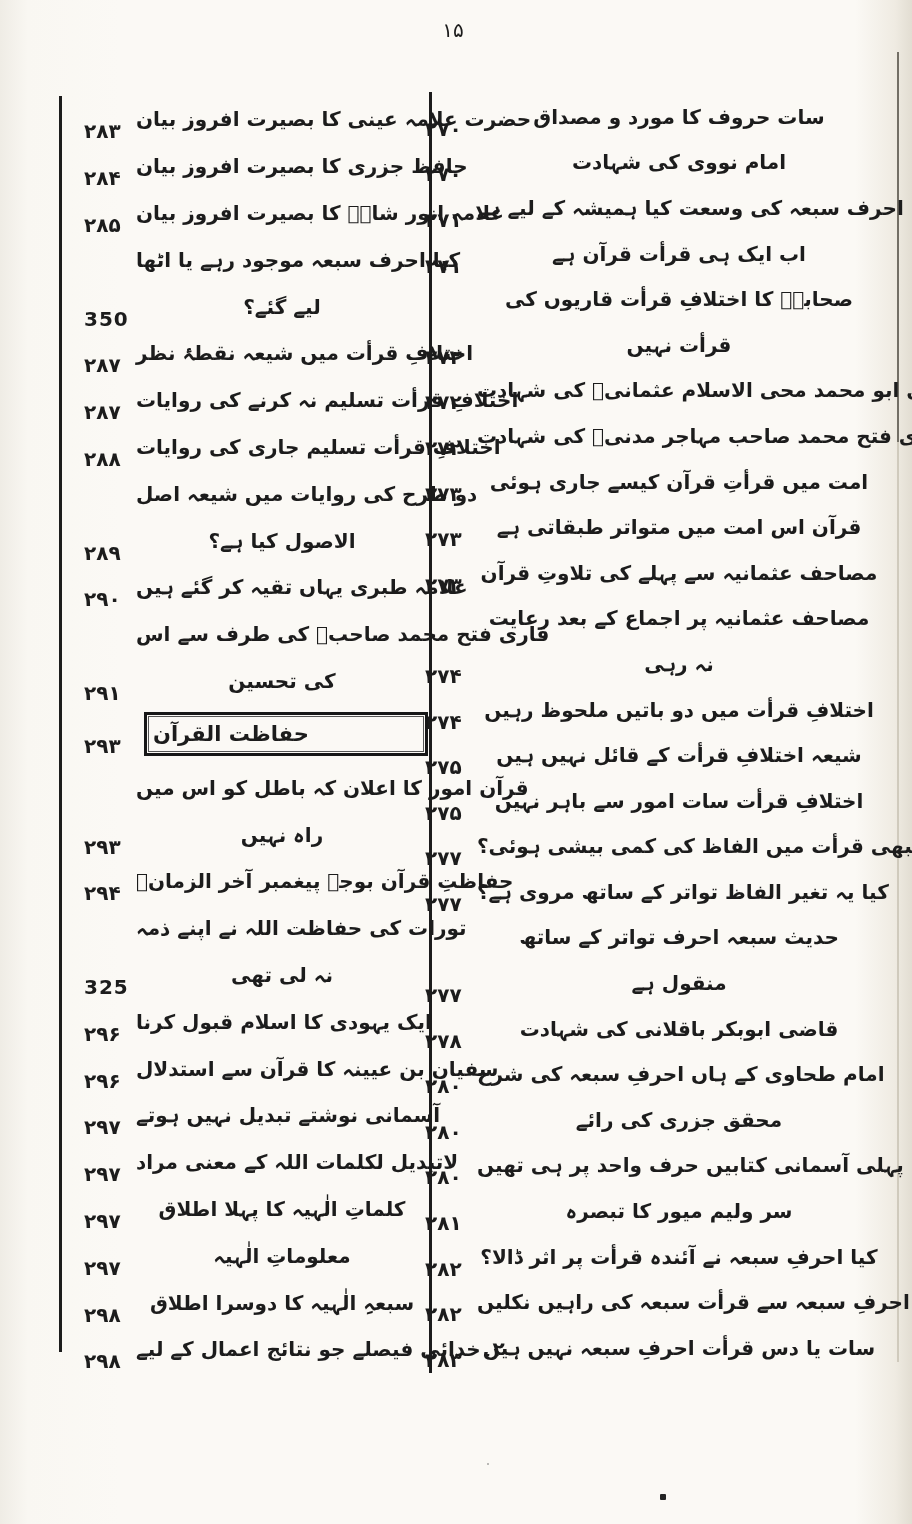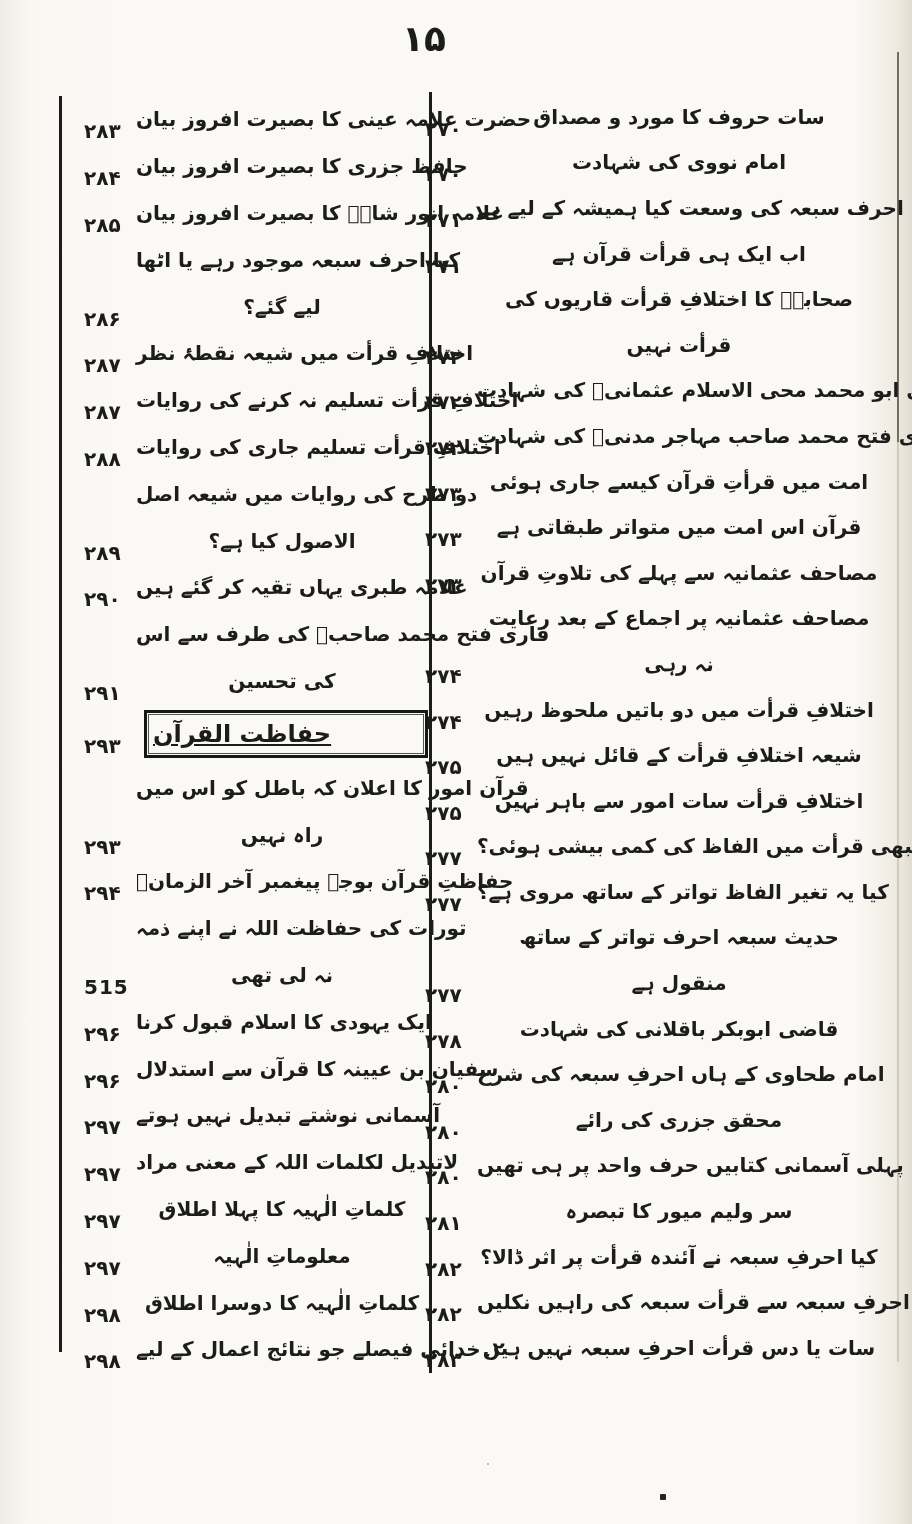--- a/index.html
+++ b/index.html
@@ -6,22 +6,22 @@
   .page{
     position:relative;
     width:912px;height:1524px;
     margin:0 auto;
     overflow:hidden;
     font-family:"DejaVu Sans",sans-serif;
     color:#1c1c1c;
     background:linear-gradient(90deg,#efece5 0px,#f9f7f2 28px,#fbf9f5 120px,#fbf9f5 855px,#efebe2 895px,#e2ddd2 912px);
   }
   .page-num{
-    position:absolute;left:379px;top:18px;width:90px;
-    text-align:center;font-size:36px;font-weight:bold;
+    position:absolute;left:408px;top:18px;width:90px;
+    text-align:center;font-size:20px;font-weight:normal;
   }
   .v-rule{position:absolute;background:#1c1c1c;}
   .rule-center{left:429px;top:92px;width:3px;height:1281px;}
   .rule-left{left:59px;top:96px;width:3px;height:1256px;}
   .edge-dark{
     position:absolute;left:897px;top:52px;width:2px;height:390px;
     background:#4a463c;opacity:.75;
   }
   .edge-soft{
     position:absolute;left:897px;top:442px;width:2px;height:920px;
@@ -44,21 +44,21 @@
     white-space:nowrap;
     letter-spacing:-0.2px;
   }
   .box{
     margin-left:auto;width:266px;
     border:3px solid #171717;
     padding:7px 6px;
     background:#fbf9f5;
     box-shadow:inset 0 0 0 1px #fbf9f5, inset 0 0 0 2px #555;
   }
-  .box .text{text-align:center;font-size:24px;text-decoration:underline;}
+  .box .text{text-align:center;font-size:21px;}
   .speck{position:absolute;background:#242424;border-radius:1px;}
   .speck-1{left:660px;top:1494px;width:6px;height:6px;}
   .speck-2{left:487px;top:1463px;width:2px;height:2px;opacity:.4;}
 </style>
 </head>
 <body>
 
 <div class="page">
 
   <div class="page-num">۱۵</div>
@@ -193,21 +193,21 @@
       </div>
       <div class="row">
         <span class="num">۲۸۵</span>
         <span class="text" dir="rtl">علامہ انور شاہؒ کا بصیرت افروز بیان</span>
       </div>
       <div class="row">
         <span class="num"></span>
         <span class="text" dir="rtl">کیا احرف سبعہ موجود رہے یا اٹھا</span>
       </div>
       <div class="row">
-        <span class="num">۲۸۶</span>
+        <span class="num">350</span>
         <span class="text" dir="rtl">لیے گئے؟</span>
       </div>
       <div class="row">
         <span class="num">۲۸۷</span>
         <span class="text" dir="rtl">اختلافِ قرأت میں شیعہ نقطۂ نظر</span>
       </div>
       <div class="row">
         <span class="num">۲۸۷</span>
         <span class="text" dir="rtl">اختلافِ قرأت تسلیم نہ کرنے کی روایات</span>
       </div>
@@ -249,21 +249,21 @@
       </div>
       <div class="row">
         <span class="num">۲۹۴</span>
         <span class="text" dir="rtl">حفاظتِ قرآن بوجہ پیغمبر آخر الزمانؐ</span>
       </div>
       <div class="row">
         <span class="num"></span>
         <span class="text" dir="rtl">تورات کی حفاظت اللہ نے اپنے ذمہ</span>
       </div>
       <div class="row">
-        <span class="num">515</span>
+        <span class="num">325</span>
         <span class="text" dir="rtl">نہ لی تھی</span>
       </div>
       <div class="row">
         <span class="num">۲۹۶</span>
         <span class="text" dir="rtl">ایک یہودی کا اسلام قبول کرنا</span>
       </div>
       <div class="row">
         <span class="num">۲۹۶</span>
         <span class="text" dir="rtl">سفیان بن عیینہ کا قرآن سے استدلال</span>
       </div>
@@ -278,21 +278,21 @@
       <div class="row">
         <span class="num">۲۹۷</span>
         <span class="text" dir="rtl">کلماتِ الٰہیہ کا پہلا اطلاق</span>
       </div>
       <div class="row">
         <span class="num">۲۹۷</span>
         <span class="text" dir="rtl">معلوماتِ الٰہیہ</span>
       </div>
       <div class="row">
         <span class="num">۲۹۸</span>
-        <span class="text" dir="rtl">کلماتِ الٰہیہ کا دوسرا اطلاق</span>
+        <span class="text" dir="rtl">سبعہِ الٰہیہ کا دوسرا اطلاق</span>
       </div>
       <div class="row">
         <span class="num">۲۹۸</span>
         <span class="text" dir="rtl">۲۔خدائی فیصلے جو نتائج اعمال کے لیے</span>
       </div>
     </div>
 
   <div class="speck speck-1"></div>
   <div class="speck speck-2"></div>
 </div>

